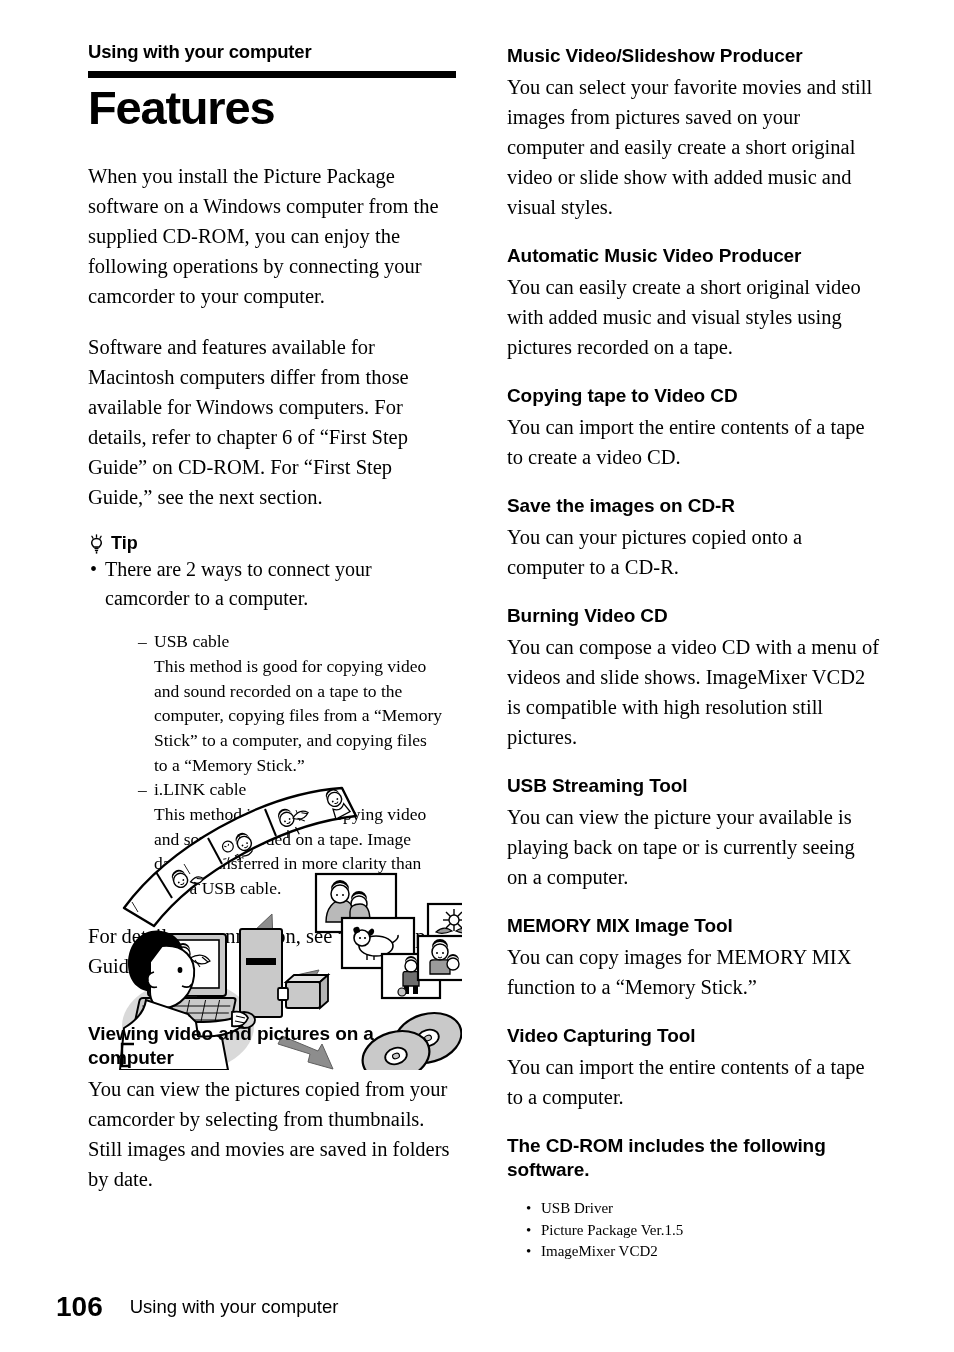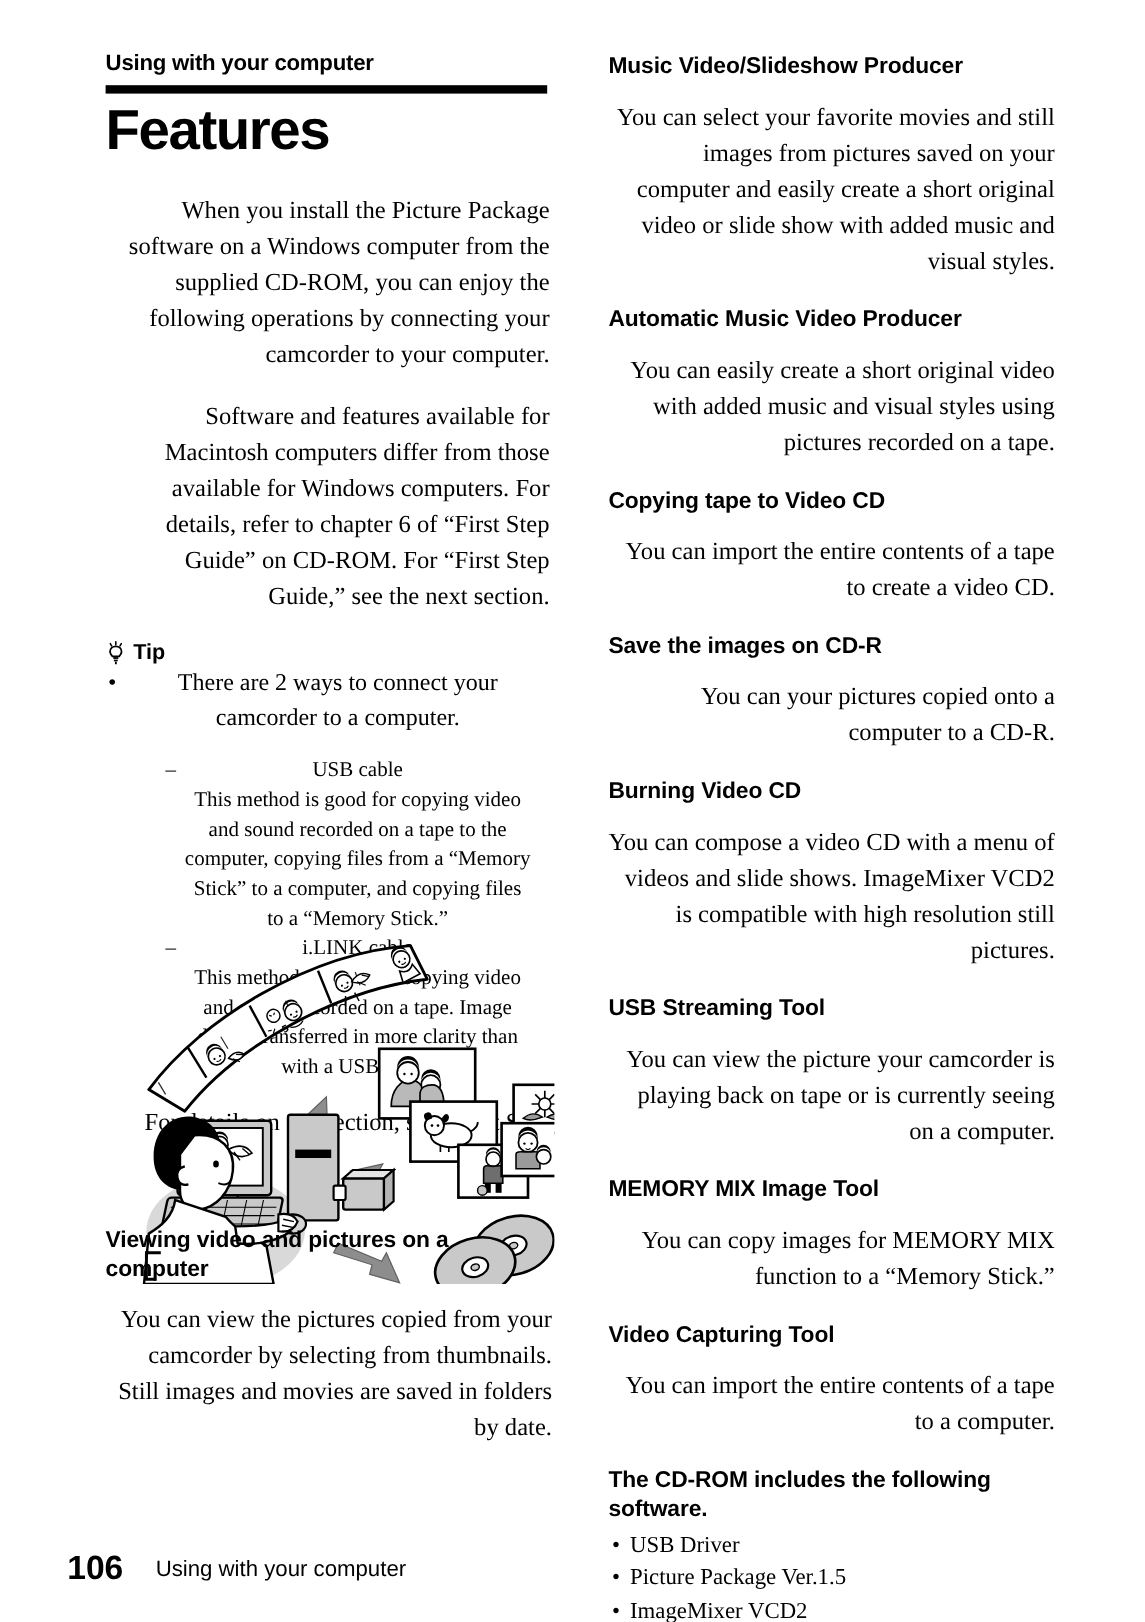--- a/index.html
+++ b/index.html
@@ -52,22 +52,22 @@
     font-size: 47px;
     letter-spacing: -1.2px;
     line-height: 1.12;
     margin: 0 0 26px 0;
   }
 
   
   p.body {
     font-size: 20.5px;
     line-height: 1.465;
-    margin: 15px 0 21px 0;
-    text-align: right;
+    margin: 4px 0 21px 0;
+    text-align: left;
   }
   p.body.tight { margin-bottom: 0; }
 
   h3.sub {
     font-family: "Liberation Sans", sans-serif;
     font-weight: bold;
     font-size: 19px;
     line-height: 1.26;
     margin: 0 0 2px 0;
     letter-spacing: -0.1px;
@@ -95,21 +95,20 @@
     font-family: "Liberation Sans", sans-serif;
     font-weight: bold;
     font-size: 18px;
   }
   ul.tip-list {
     list-style: none;
     margin: 0;
     padding: 0;
     font-size: 20px;
     line-height: 1.45;
-    text-align: center;
   }
   ul.tip-list > li {
     position: relative;
     padding-left: 17px;
     margin: 0;
   }
   ul.tip-list > li::before {
     content: "\2022";
     position: absolute;
     left: 2px;
@@ -135,23 +134,23 @@
   }
   .sub-desc {
     font-size: 17.5px;
     line-height: 1.41;
     margin: 0;
   }
 
   
   ul.plain {
     list-style: none;
-    margin: 0;
+    margin: 16px;
     padding: 0;
-    font-size: 19px;
+    font-size: 15px;
     line-height: 1.44;
   }
   ul.plain > li {
     position: relative;
     padding-left: 18px;
   }
   ul.plain > li::before {
     content: "\2022";
     position: absolute;
     left: 3px;
@@ -498,21 +497,21 @@
       <p class="body tight">You can your pictures copied onto a computer to a CD-R.</p>
     </div>
 
     <div class="sect">
       <h3 class="sub">Burning Video CD</h3>
       <p class="body tight">You can compose a video CD with a menu of videos and slide shows. ImageMixer VCD2 is compatible with high resolution still pictures.</p>
     </div>
 
     <div class="sect">
       <h3 class="sub">USB Streaming Tool</h3>
-      <p class="body tight">You can view the picture your camcorder is playing back on tape or is currently seeing on a computer.</p>
+      <p class="body tight">You can view the picture your available is playing back on tape or is currently seeing on a computer.</p>
     </div>
 
     <div class="sect">
       <h3 class="sub">MEMORY MIX Image Tool</h3>
       <p class="body tight">You can copy images for MEMORY MIX function to a “Memory Stick.”</p>
     </div>
 
     <div class="sect">
       <h3 class="sub">Video Capturing Tool</h3>
       <p class="body tight">You can import the entire contents of a tape to a computer.</p>

